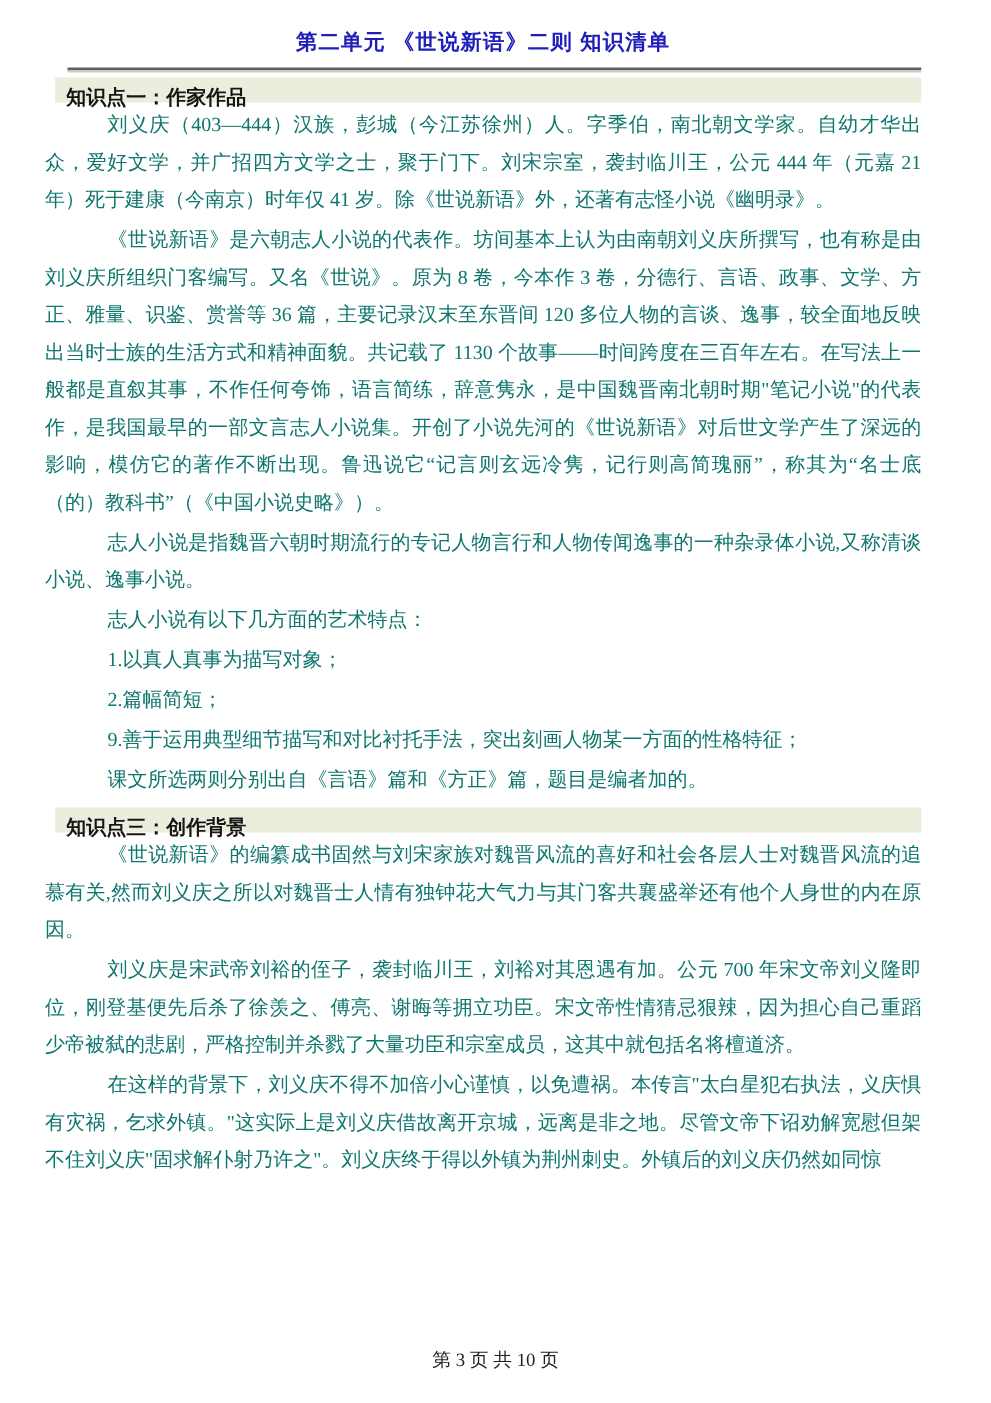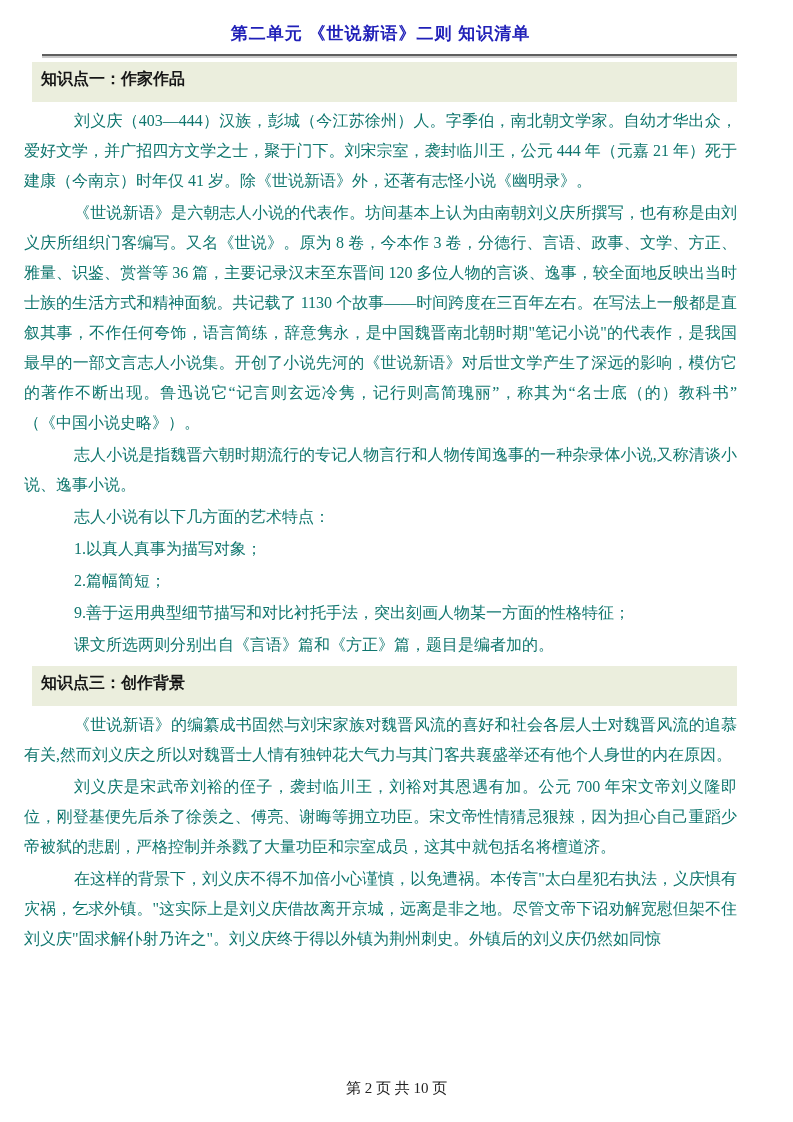--- a/index.html
+++ b/index.html
@@ -6,41 +6,41 @@
   .page {
     position: relative;
     width: 793px;
     height: 1122px;
     background: #ffffff;
     overflow: hidden;
     font-family: "Liberation Serif", serif;
     color: #1c1c1c;
   }
   .content {
-    padding-left: 24px;
+    padding-left: 36px;
     padding-right: 56px;
   }
   .doc-title {
     margin-top: 22px;
     text-align: center;
     font-family: "Liberation Sans", sans-serif;
     font-weight: bold;
     font-size: 17px;
     letter-spacing: 1px;
     color: var(--title_blue, #2020b8);
   }
   .title-rule {
     margin: 9px 0 0 18px;
     height: 2px;
     background: var(--rule_gray, #5f5f5f);
     box-shadow: 0 2px 0 #c9c9c9;
   }
   .band {
     margin: 6px 0 4px 8px;
-    height: 40px;
+    height: 20px;
     line-height: 34px;
     padding-left: 9px;
     background: var(--band_bg, #ebeedd);
     font-family: "Liberation Sans", sans-serif;
     font-weight: bold;
     font-size: 16px;
     color: #161616;
   }
   p.body {
     margin: 2px 0;
@@ -85,14 +85,14 @@
     <p class="body">9.善于运用典型细节描写和对比衬托手法，突出刻画人物某一方面的性格特征；</p>
     <p class="body">课文所选两则分别出自《言语》篇和《方正》篇，题目是编者加的。</p>
 
     <div class="band">知识点三：创作背景</div>
     <p class="body">《世说新语》的编纂成书固然与刘宋家族对魏晋风流的喜好和社会各层人士对魏晋风流的追慕有关,然而刘义庆之所以对魏晋士人情有独钟花大气力与其门客共襄盛举还有他个人身世的内在原因。</p>
     <p class="body">刘义庆是宋武帝刘裕的侄子，袭封临川王，刘裕对其恩遇有加。公元 700 年宋文帝刘义隆即位，刚登基便先后杀了徐羡之、傅亮、谢晦等拥立功臣。宋文帝性情猜忌狠辣，因为担心自己重蹈少帝被弑的悲剧，严格控制并杀戮了大量功臣和宗室成员，这其中就包括名将檀道济。</p>
     <p class="body">在这样的背景下，刘义庆不得不加倍小心谨慎，以免遭祸。本传言"太白星犯右执法，义庆惧有灾祸，乞求外镇。"这实际上是刘义庆借故离开京城，远离是非之地。尽管文帝下诏劝解宽慰但架不住刘义庆"固求解仆射乃许之"。刘义庆终于得以外镇为荆州刺史。外镇后的刘义庆仍然如同惊</p>
 
   </div>
 
-  <div class="footer">第 2 页 共 10 页</div>
+  <div class="footer">第 3 页 共 10 页</div>
 </div>
 
 </body></html>

